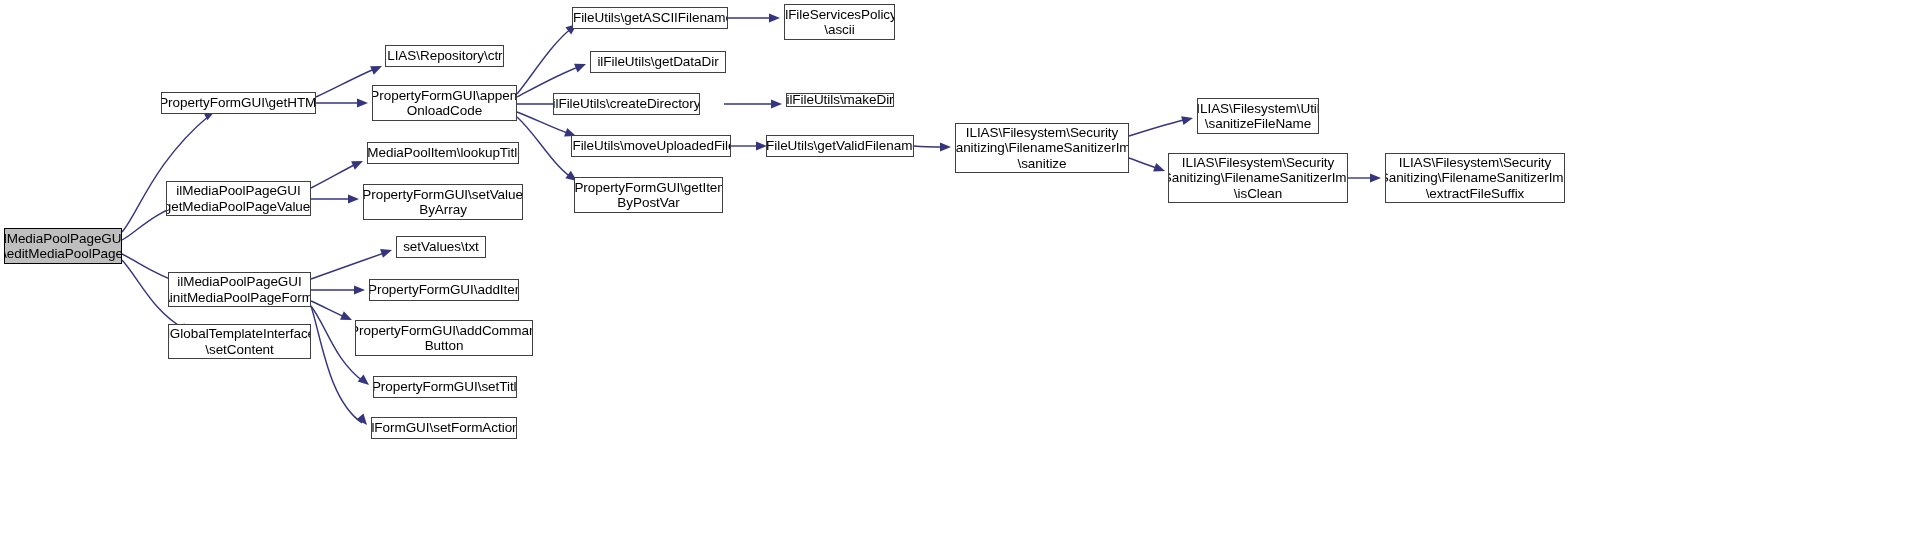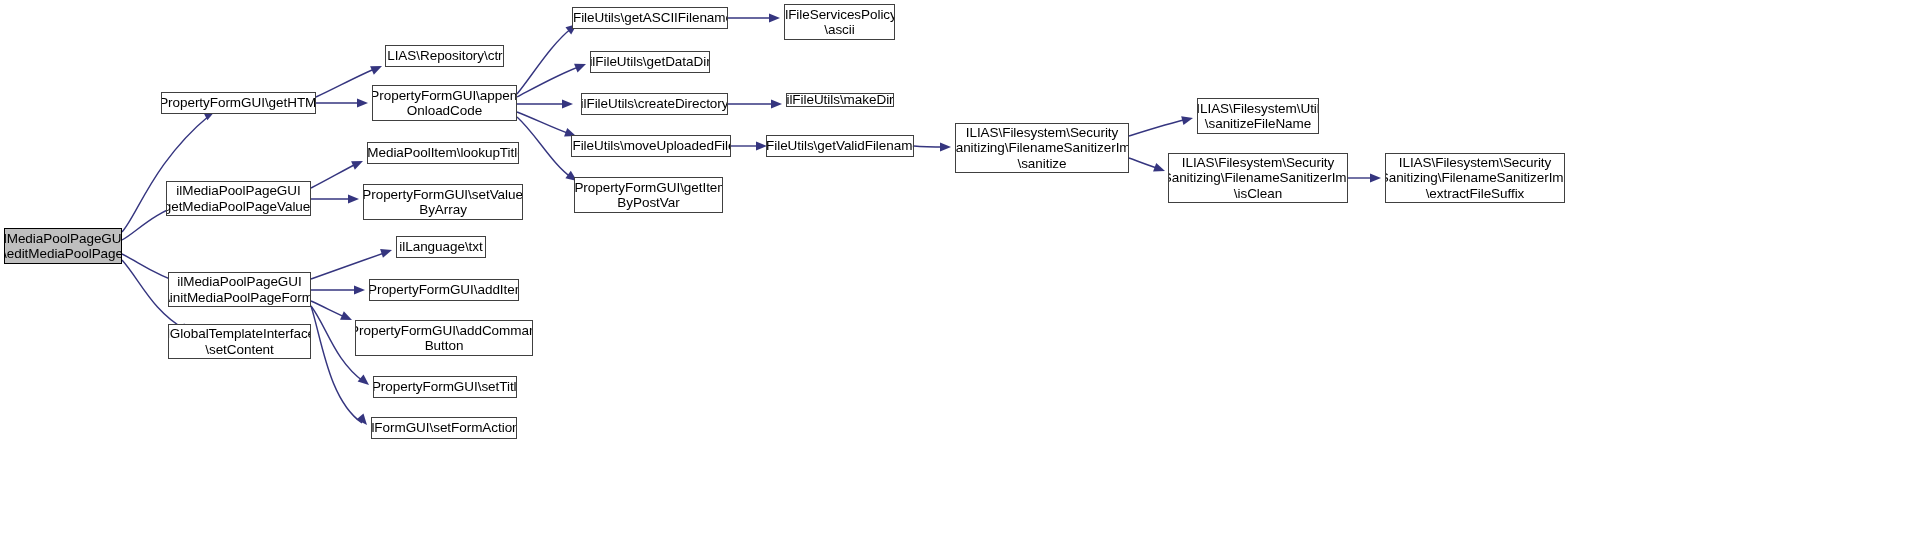--- a/index.html
+++ b/index.html
@@ -113,29 +113,29 @@
     <div class="node" style="left: 168px; top: 272px; width: 143px; height: 35px;"><span class="node-label">ilMediaPoolPageGUI
 \initMediaPoolPageForm</span></div>
     <div class="node" style="left: 168px; top: 324px; width: 143px; height: 35px;"><span class="node-label">ilGlobalTemplateInterface
 \setContent</span></div>
     <div class="node" style="left: 385px; top: 45px; width: 119px; height: 22px;"><span class="node-label">ILIAS\Repository\ctrl</span></div>
     <div class="node" style="left: 372px; top: 85px; width: 145px; height: 36px;"><span class="node-label">ilPropertyFormGUI\append
 OnloadCode</span></div>
     <div class="node" style="left: 367px; top: 142px; width: 152px; height: 22px;"><span class="node-label">ilMediaPoolItem\lookupTitle</span></div>
     <div class="node" style="left: 363px; top: 184px; width: 160px; height: 36px;"><span class="node-label">ilPropertyFormGUI\setValues
 ByArray</span></div>
-    <div class="node" style="left: 396px; top: 236px; width: 90px; height: 22px;"><span class="node-label">ilLanguage\txt</span></div>
+    <div class="node" style="left: 396px; top: 236px; width: 90px; height: 22px;"><span class="node-label">setValues\txt</span></div>
     <div class="node" style="left: 369px; top: 279px; width: 150px; height: 22px;"><span class="node-label">ilPropertyFormGUI\addItem</span></div>
     <div class="node" style="left: 355px; top: 320px; width: 178px; height: 36px;"><span class="node-label">ilPropertyFormGUI\addCommand
 Button</span></div>
     <div class="node" style="left: 373px; top: 376px; width: 144px; height: 22px;"><span class="node-label">ilPropertyFormGUI\setTitle</span></div>
     <div class="node" style="left: 371px; top: 417px; width: 146px; height: 22px;"><span class="node-label">ilFormGUI\setFormAction</span></div>
     <div class="node" style="left: 572px; top: 7px; width: 156px; height: 22px;"><span class="node-label">ilFileUtils\getASCIIFilename</span></div>
-    <div class="node" style="left: 590px; top: 51px; width: 120px; height: 22px;"><span class="node-label">ilFileUtils\getDataDir</span></div>
-    <div class="node" style="left: 581px; top: 93px; width: 147px; height: 22px;"><span class="node-label">ilFileUtils\createDirectory</span></div>
+    <div class="node" style="left: 590px; top: 51px; width: 136px; height: 22px;"><span class="node-label">ilFileUtils\getDataDir</span></div>
+    <div class="node" style="left: 553px; top: 93px; width: 147px; height: 22px;"><span class="node-label">ilFileUtils\createDirectory</span></div>
     <div class="node" style="left: 571px; top: 135px; width: 160px; height: 22px;"><span class="node-label">ilFileUtils\moveUploadedFile</span></div>
     <div class="node" style="left: 574px; top: 177px; width: 149px; height: 36px;"><span class="node-label">ilPropertyFormGUI\getItem
 ByPostVar</span></div>
     <div class="node" style="left: 784px; top: 4px; width: 111px; height: 36px;"><span class="node-label">ilFileServicesPolicy
 \ascii</span></div>
     <div class="node" style="left: 786px; top: 93px; width: 108px; height: 14px;"><span class="node-label">ilFileUtils\makeDir</span></div>
     <div class="node" style="left: 766px; top: 135px; width: 148px; height: 22px;"><span class="node-label">ilFileUtils\getValidFilename</span></div>
     <div class="node" style="left: 955px; top: 123px; width: 174px; height: 50px;"><span class="node-label">ILIAS\Filesystem\Security
 \Sanitizing\FilenameSanitizerImpl
 \sanitize</span></div>

